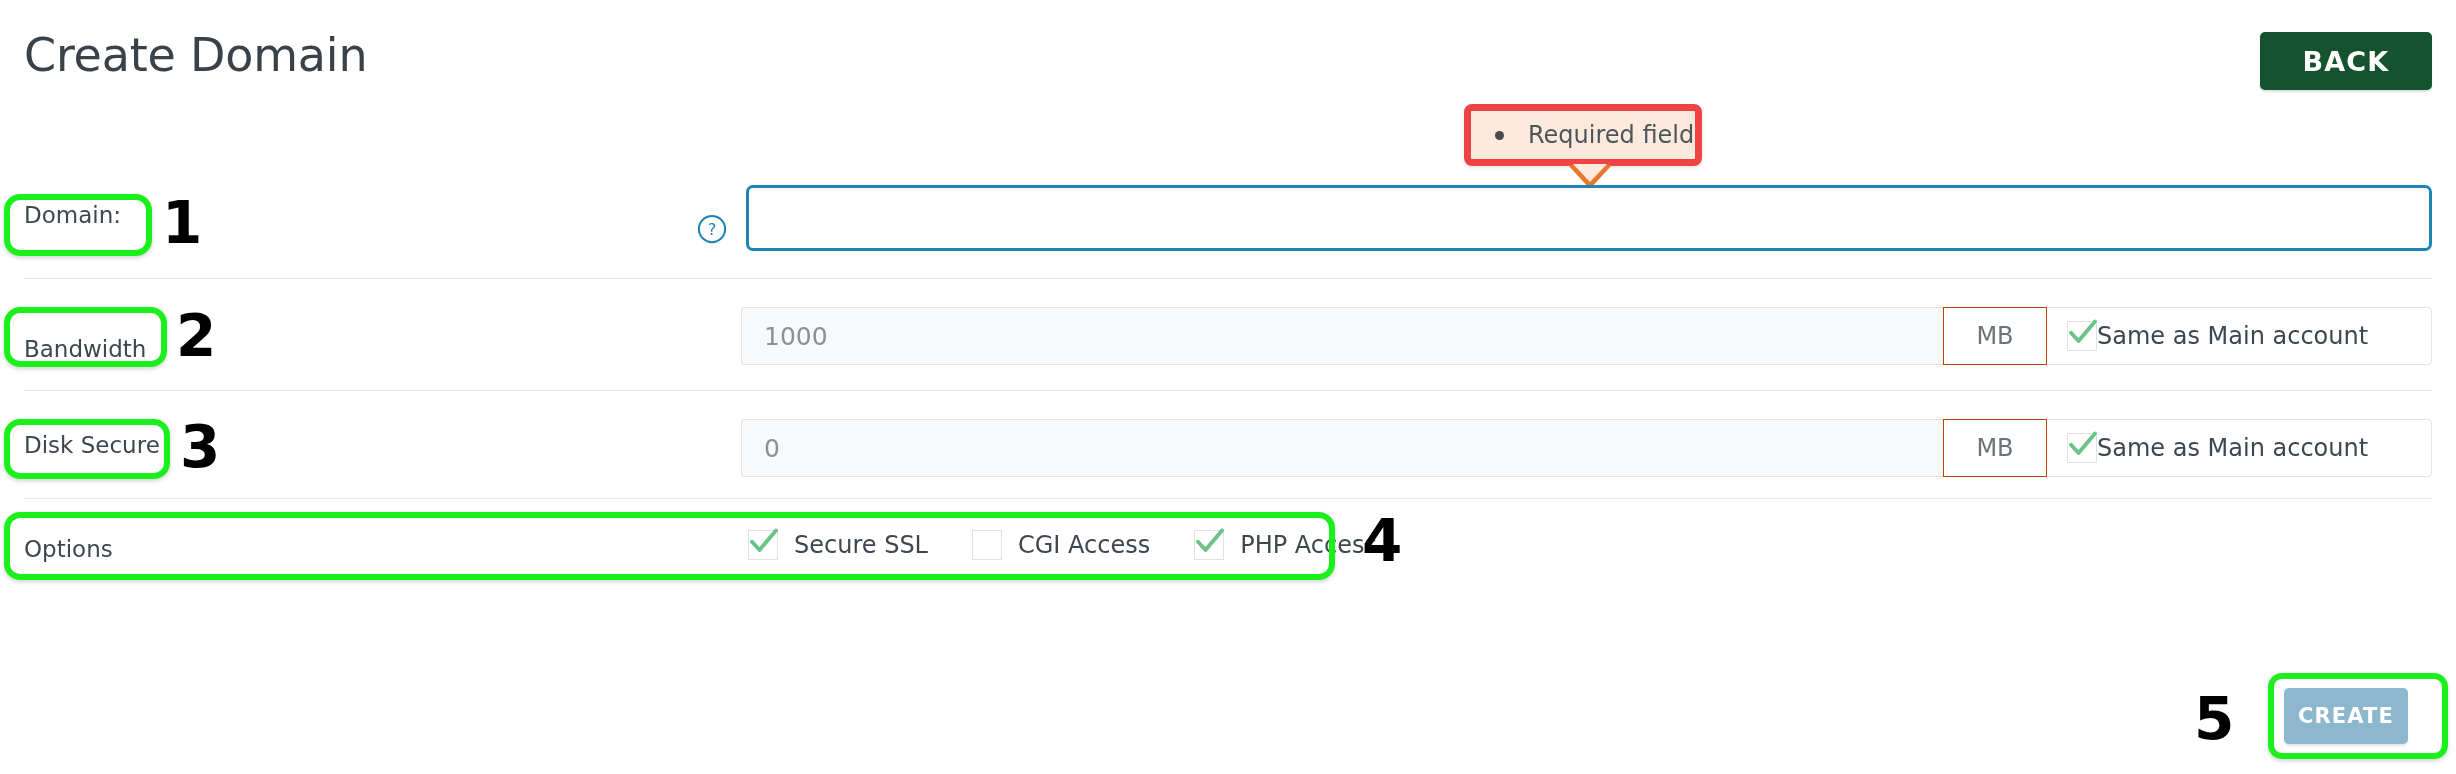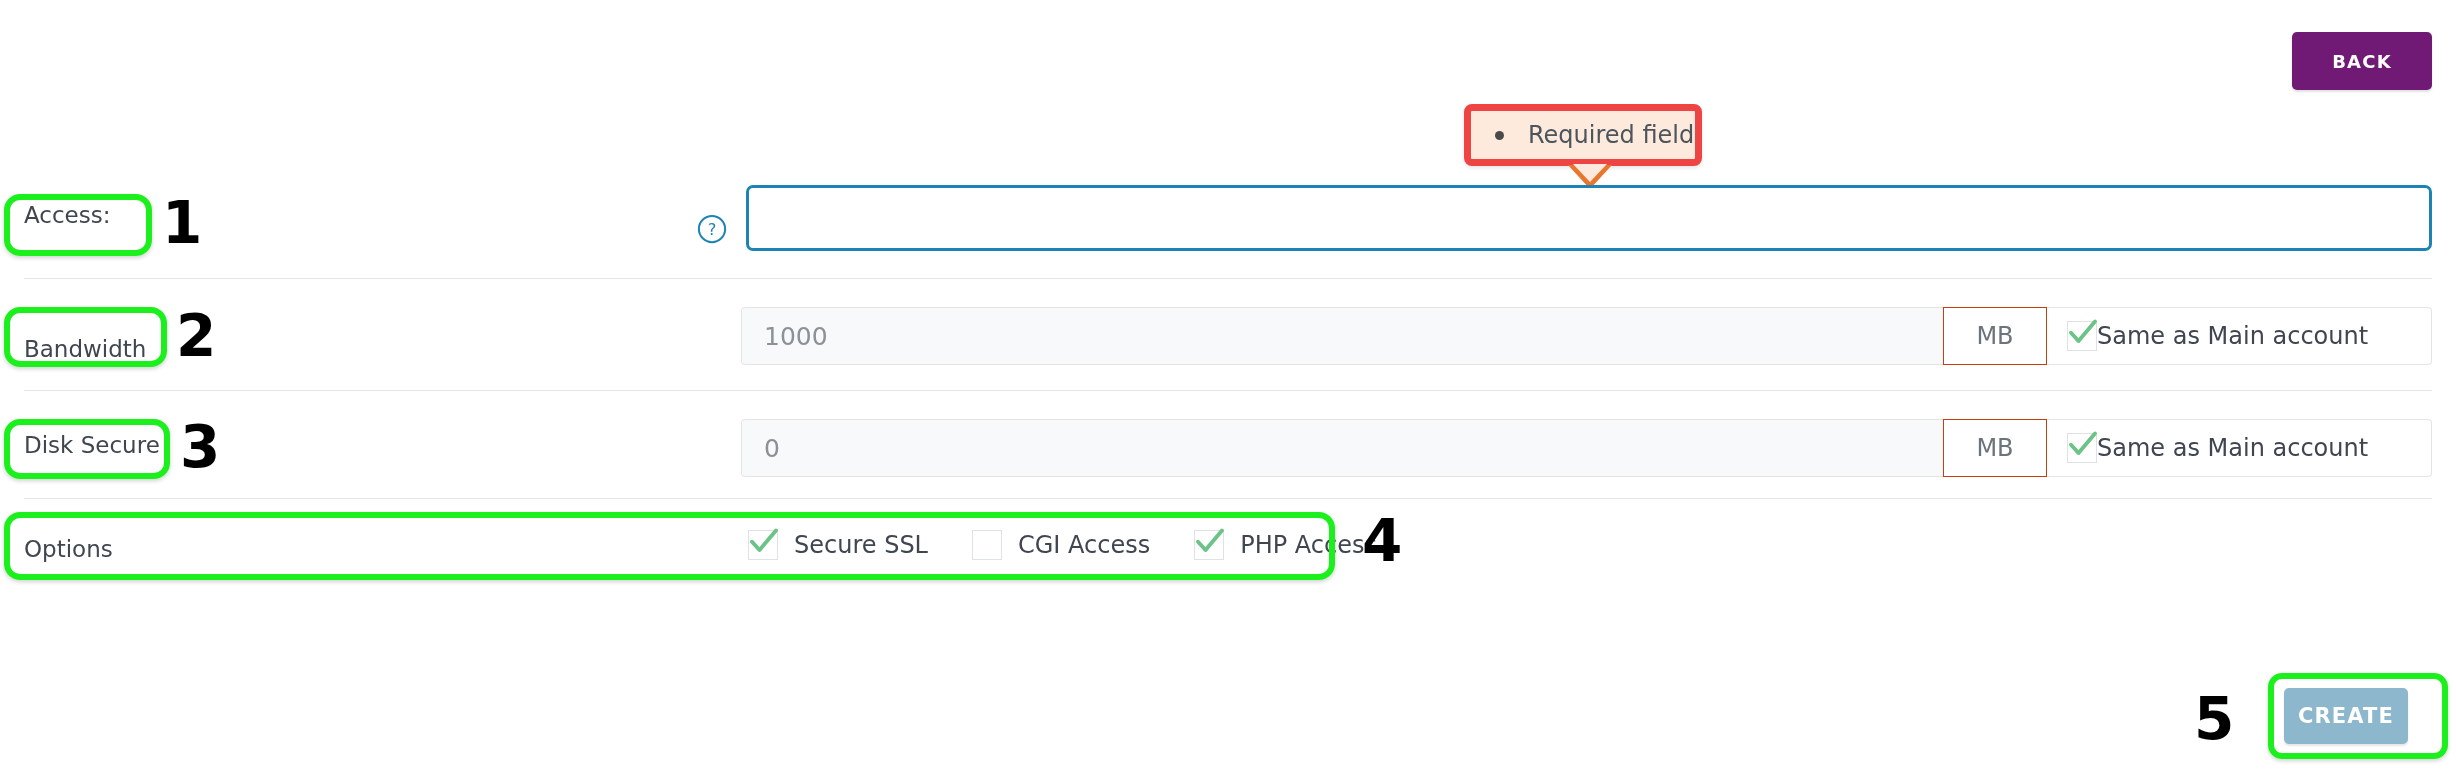--- a/index.html
+++ b/index.html
@@ -30,28 +30,28 @@
     font-size: 46px;
     font-weight: 400;
     color: #3a4149;
     letter-spacing: -0.2px;
     white-space: nowrap;
   }
   .back-button {
     position: absolute;
     right: 24px;
     top: 32px;
-    width: 140px;
+    width: 172px;
     height: 58px;
-    background: #701a75;
+    background: #14532d;
     border: none;
     border-radius: 5px;
     color: #ffffff;
     font-family: "DejaVu Sans", "Liberation Sans", sans-serif;
-    font-size: 18px;
+    font-size: 27px;
     font-weight: 700;
     letter-spacing: 1.2px;
     cursor: pointer;
     box-shadow: 0 2px 2px rgba(0,0,0,0.12);
   }
 
   
   .tooltip {
     position: absolute;
     left: 1464px;
@@ -285,32 +285,33 @@
   .marker-1 { left: 162px;  top: 194px; }
   .marker-2 { left: 176px;  top: 307px; }
   .marker-3 { left: 180px;  top: 418px; }
   .marker-4 { left: 1362px; top: 512px; }
   .marker-5 { left: 2194px; top: 690px; }
 </style>
 </head>
 <body>
 
 <div class="header">
+  <div class="page-title">Create Domain</div>
   <button class="back-button">BACK</button>
 </div>
 
 <div class="tooltip">
   <span class="tooltip-bullet"></span>
   <span class="tooltip-text">Required field</span>
 </div>
 <div class="tooltip-arrow-outer"></div>
 <div class="tooltip-arrow-inner"></div>
 
 <div class="row row-domain">
-  <span class="field-label" style="top:22px;">Access:</span>
+  <span class="field-label" style="top:22px;">Domain:</span>
 </div>
 <span class="help-icon">
   <svg width="30" height="30" viewBox="0 0 24 24">
     <circle cx="12" cy="12" r="10.5" fill="none" stroke="#1d83b4" stroke-width="1.6"></circle>
     <text x="12" y="17" font-size="13" font-family="DejaVu Sans, sans-serif" fill="#1d83b4" text-anchor="middle">?</text>
   </svg>
 </span>
 <input class="domain-input" type="text" value="" style="">
 
 <div class="sep sep-1"></div>

